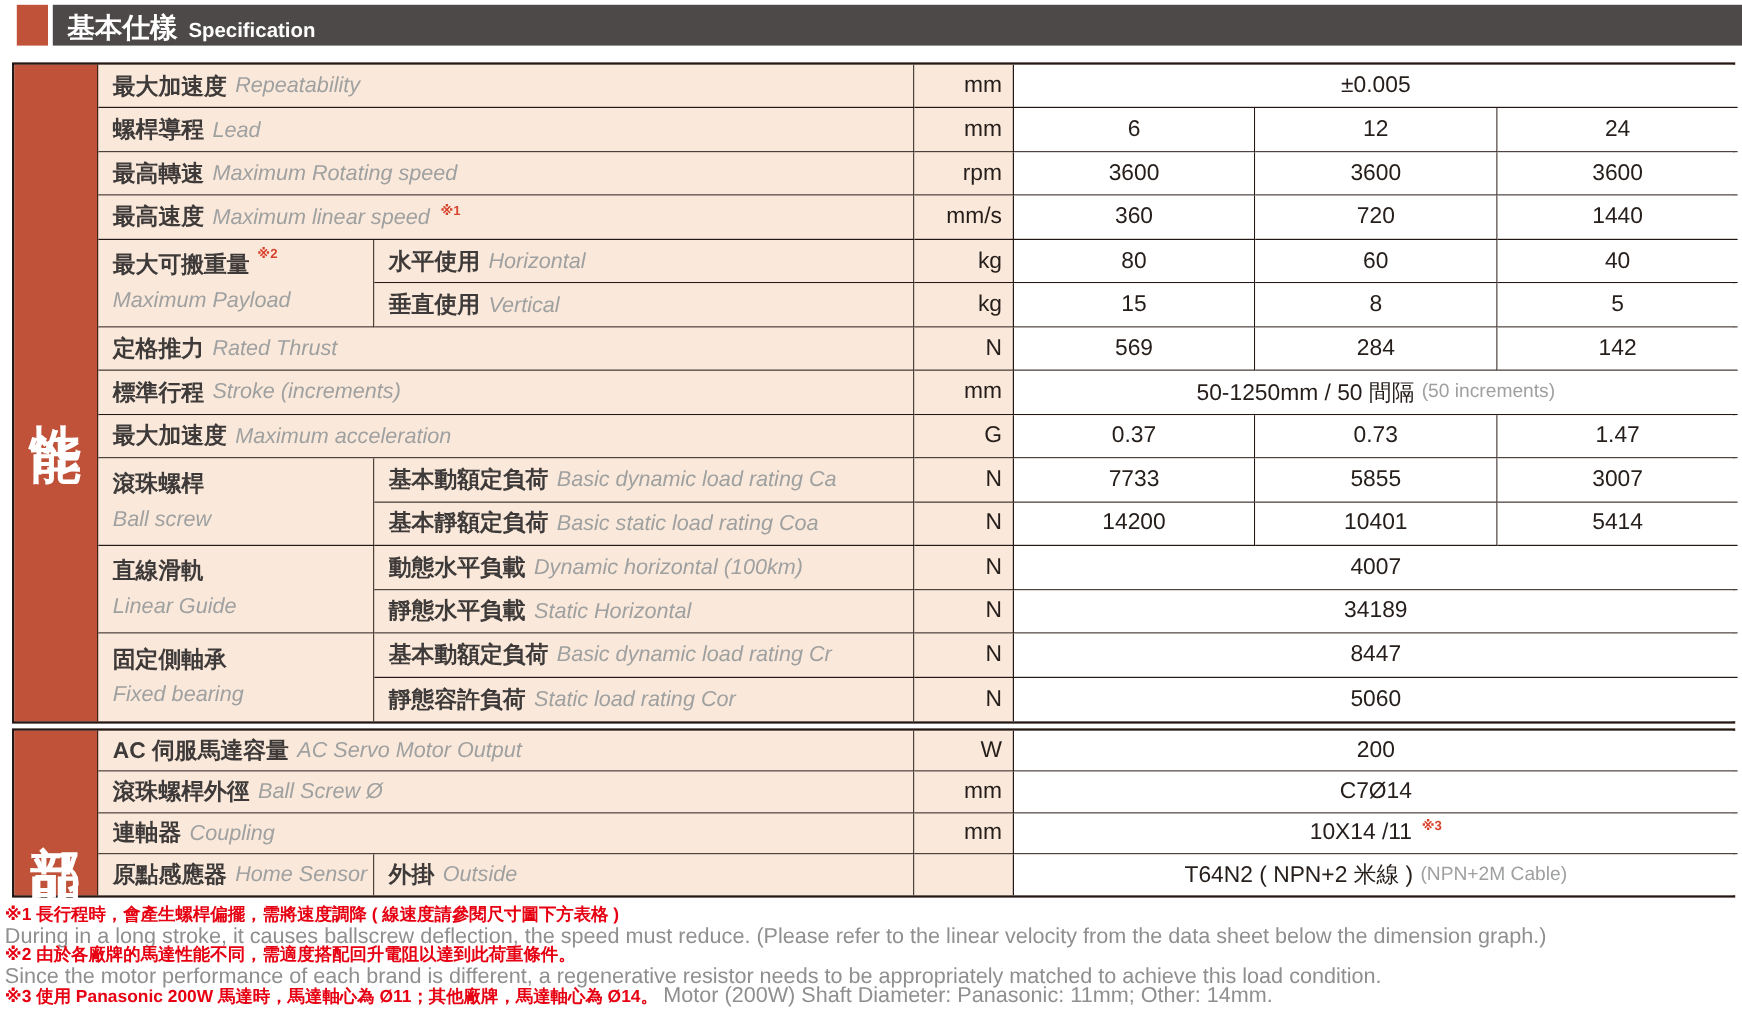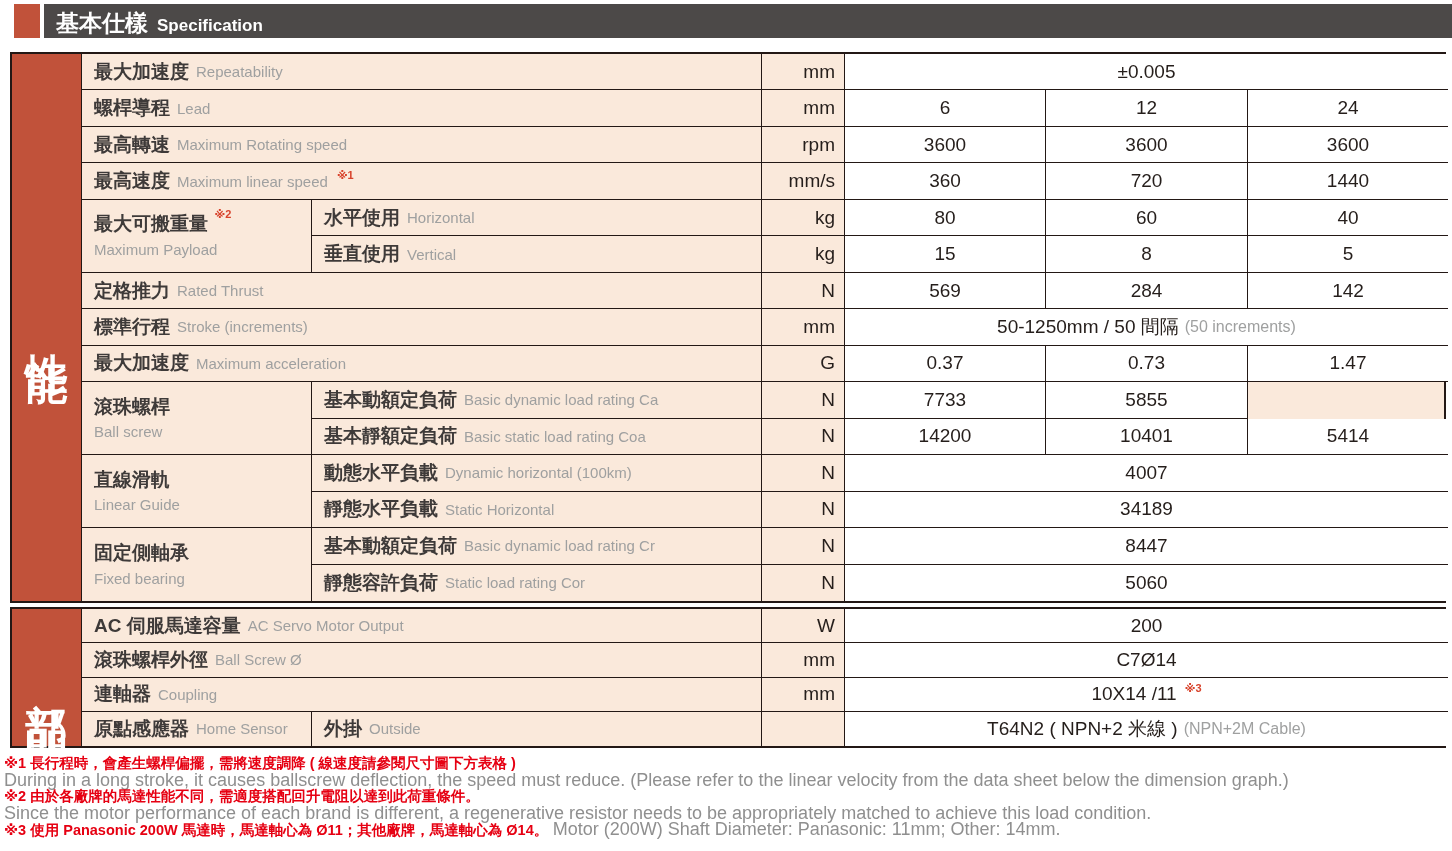--- a/index.html
+++ b/index.html
@@ -33,21 +33,21 @@
 
   .cell{border-right:1px solid var(--border);border-bottom:1px solid var(--border);display:flex;align-items:center;min-width:0;}
   .cell.er{border-right:none;}
   .cell.eb{border-bottom:none;}
 
   .side{background:var(--accent);justify-content:center;}
   .side-text{writing-mode:vertical-rl;text-orientation:upright;letter-spacing:8px;font-size:42px;font-weight:700;color:#fff;line-height:1;}
 
   .lbl{background:var(--cream);padding-left:12px;gap:7px;white-space:nowrap;overflow:hidden;}
   .zh{font-weight:700;font-size:19px;color:var(--zh);}
-  .en{font-size:15px;color:var(--gray);}
+  .en{font-size:18px;color:var(--gray);font-style:italic;}
   .sup{color:var(--supred);font-size:11px;font-weight:700;vertical-align:super;position:relative;top:-6px;margin-left:2px;}
 
   .group{background:var(--cream);flex-direction:column;align-items:flex-start;justify-content:center;padding-left:12px;line-height:1.5;white-space:nowrap;overflow:hidden;}
 
   .unit{background:var(--cream);justify-content:flex-end;padding-right:9px;font-size:19px;color:var(--ink);}
   .val{background:#fff;justify-content:center;font-size:19px;color:var(--ink);gap:6px;white-space:nowrap;}
   .val .gray{color:var(--gray);font-size:16px;}
 
   
   .footnotes{margin:7px 0 0 4px;line-height:16.5px;}
@@ -167,20 +167,21 @@
         <div class="zh">滾珠螺桿</div>
         <div class="en">Ball screw</div>
       </div>
       <div class="cell lbl" style="grid-area:10/3/11/4">
         <span class="zh">基本動額定負荷</span>
         <span class="en">Basic dynamic load rating Ca</span>
       </div>
       <div class="cell unit" style="grid-area:10/4/11/5">N</div>
       <div class="cell val" style="grid-area:10/5/11/6">7733</div>
       <div class="cell val" style="grid-area:10/6/11/7">5855</div>
+      <div class="cell val er" style="grid-area:10/7/11/8">3007</div>
 
       <div class="cell lbl" style="grid-area:11/3/12/4">
         <span class="zh">基本靜額定負荷</span>
         <span class="en">Basic static load rating Coa</span>
       </div>
       <div class="cell unit" style="grid-area:11/4/12/5">N</div>
       <div class="cell val" style="grid-area:11/5/12/6">14200</div>
       <div class="cell val" style="grid-area:11/6/12/7">10401</div>
       <div class="cell val er" style="grid-area:11/7/12/8">5414</div>
 

